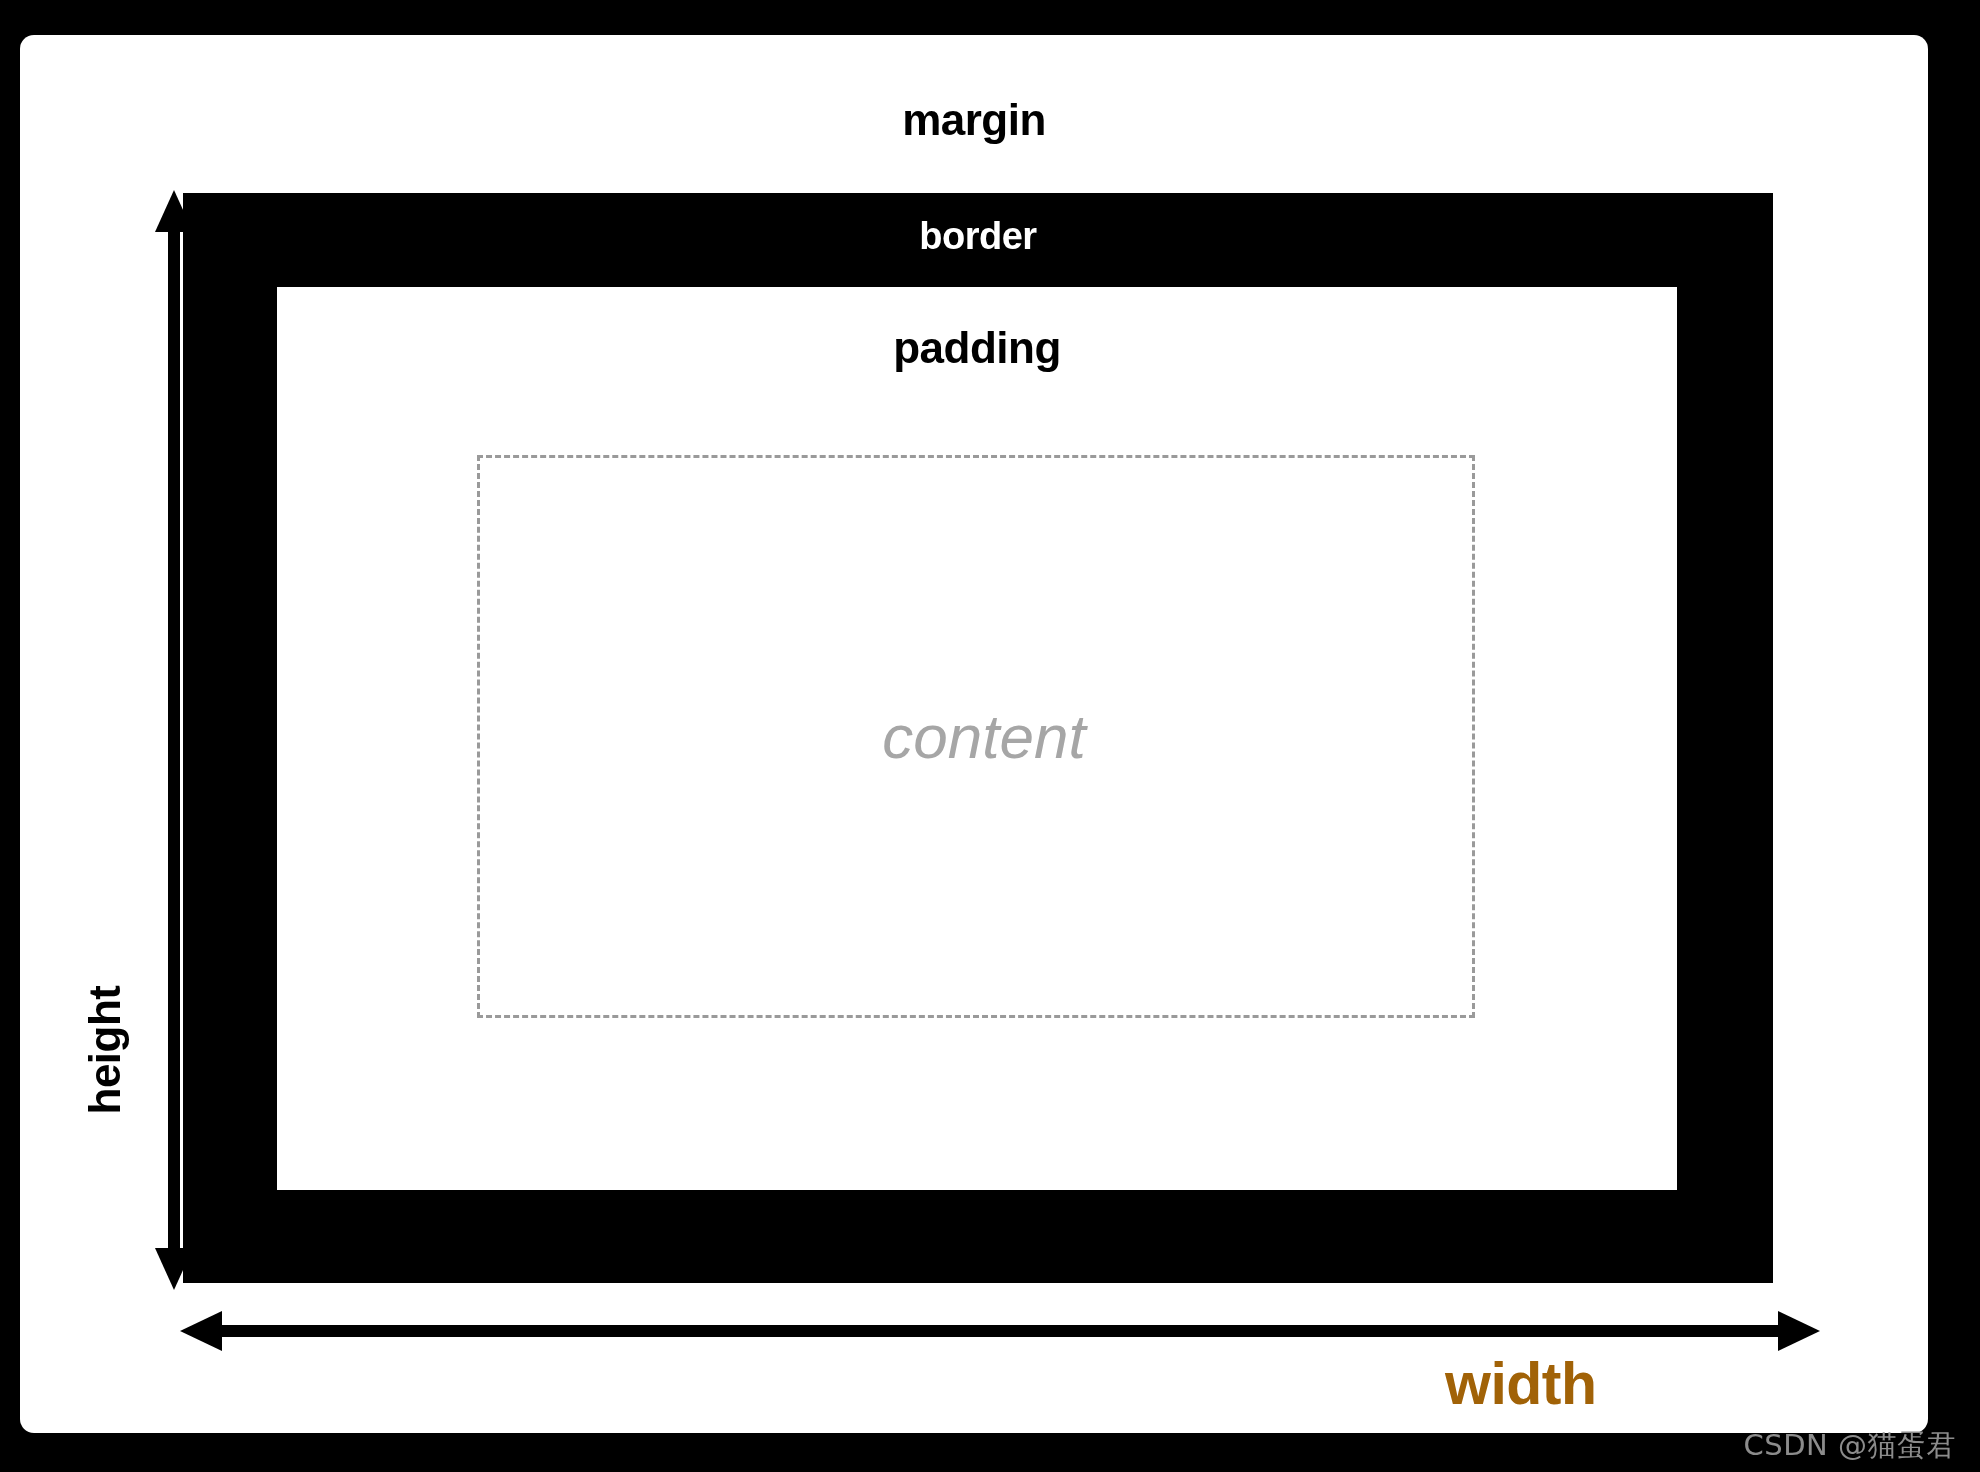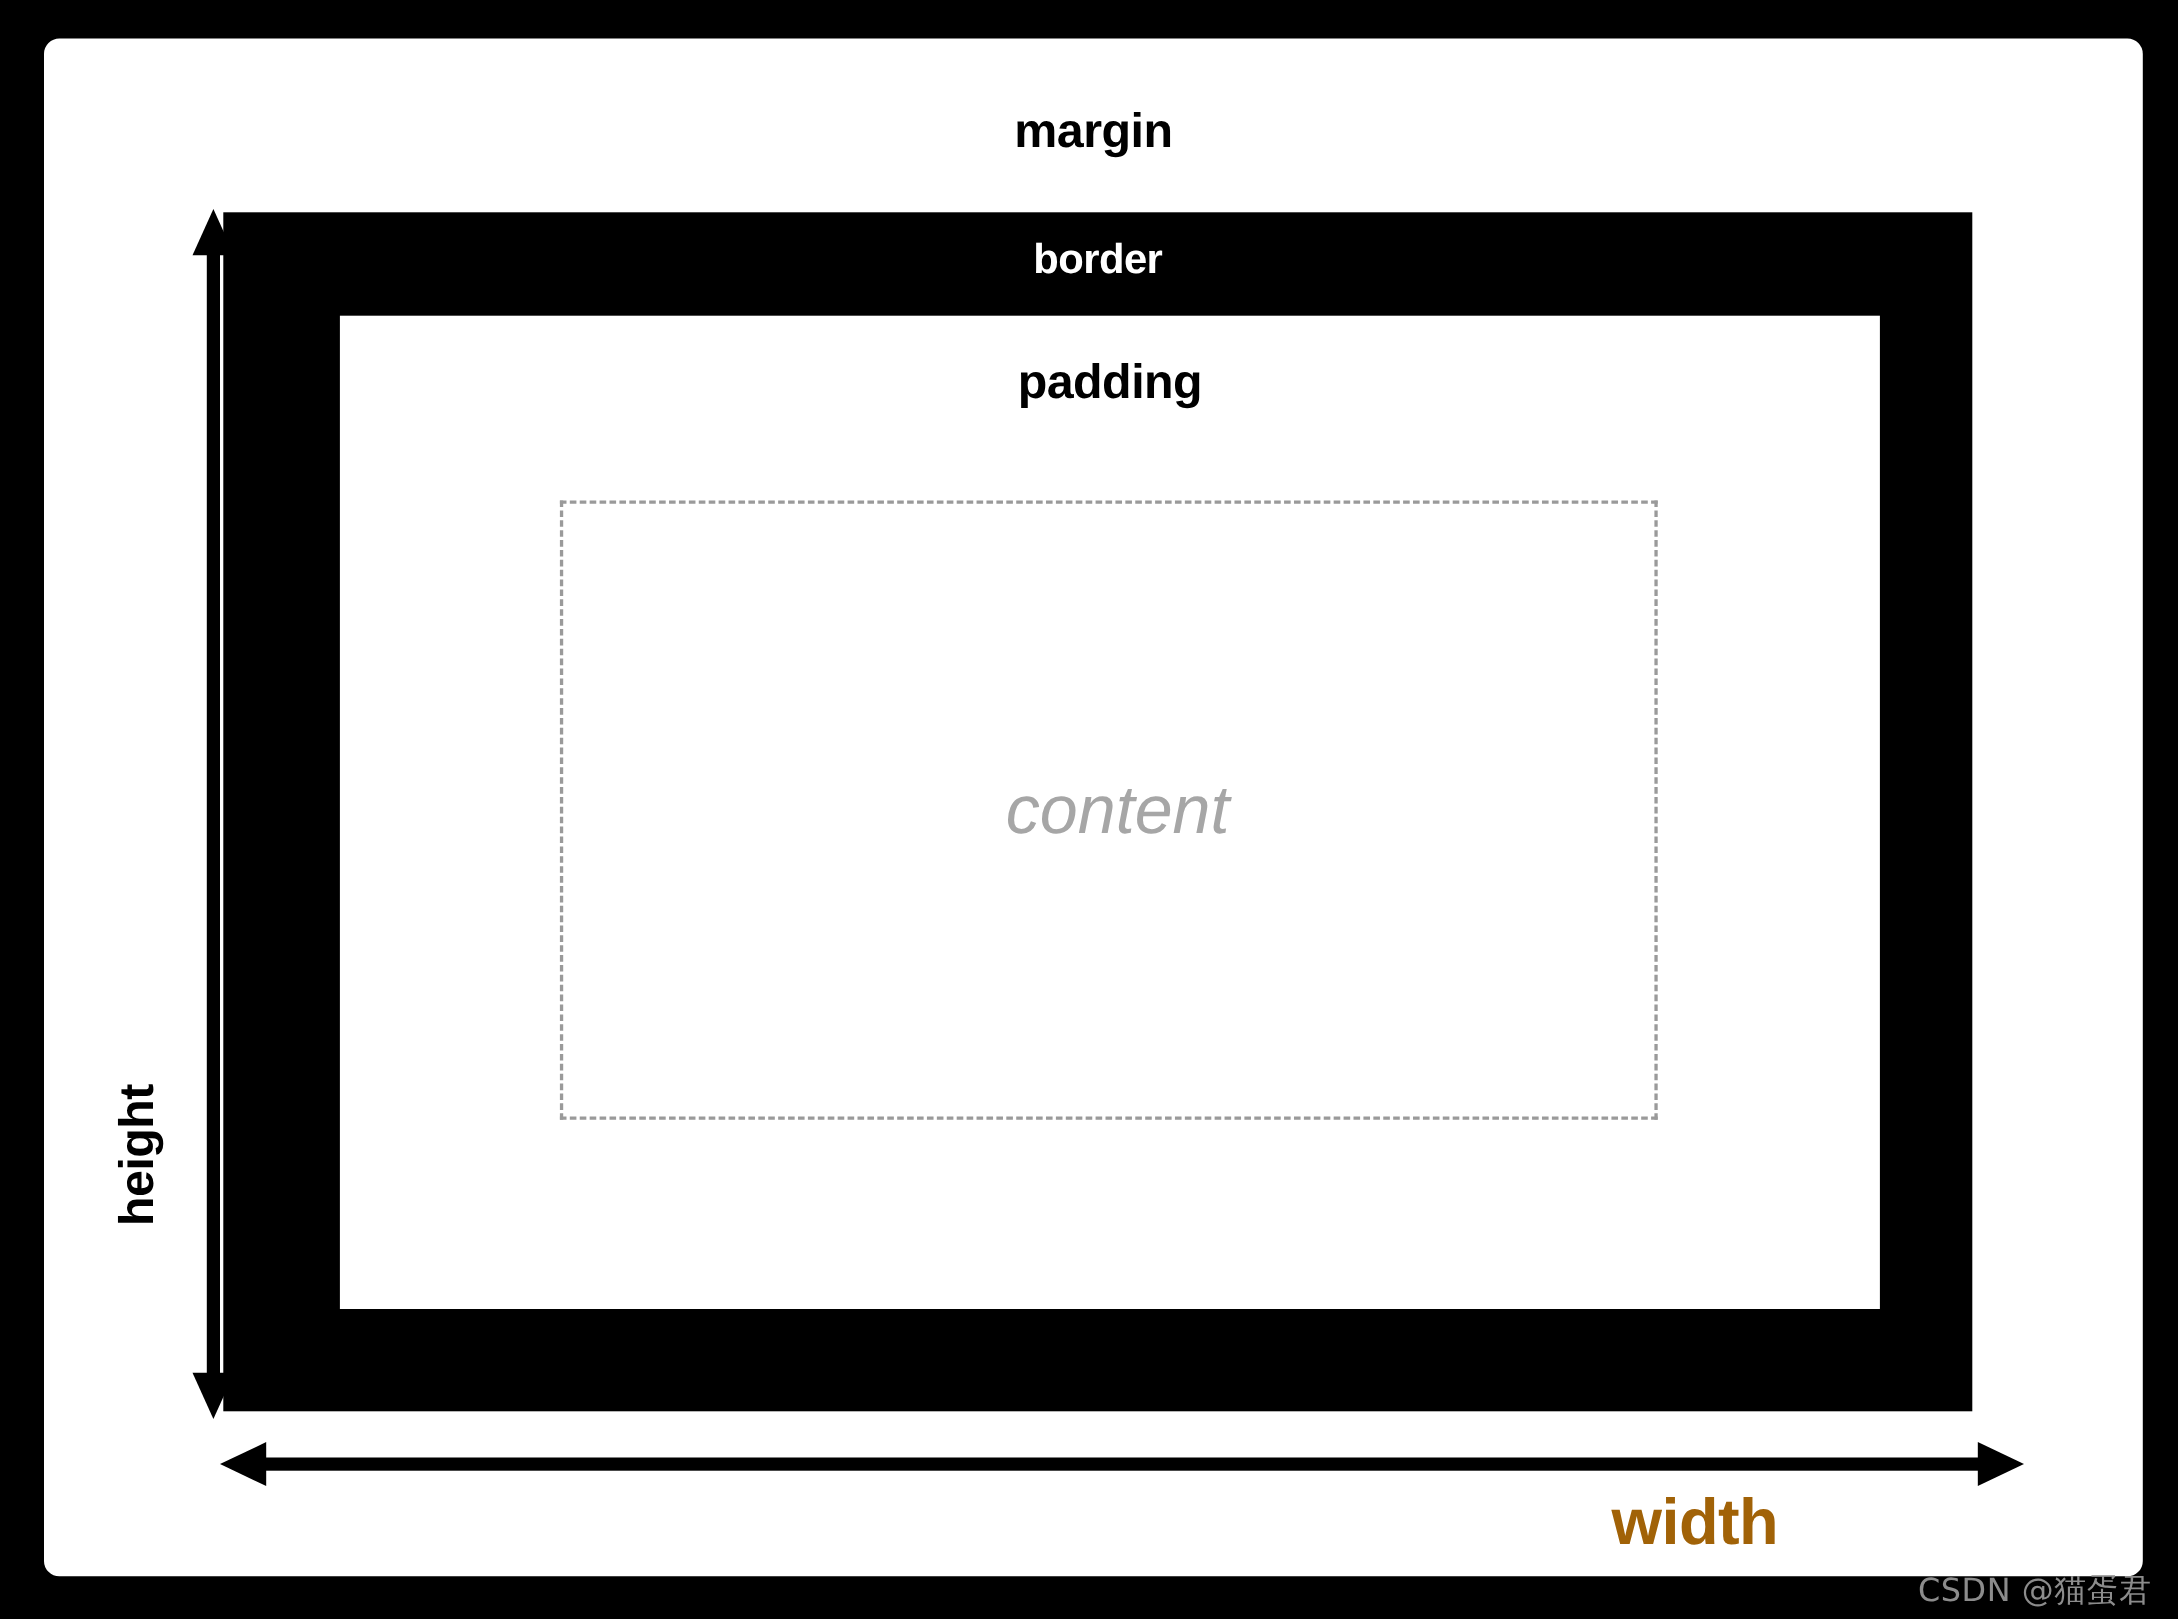--- a/index.html
+++ b/index.html
@@ -19,21 +19,21 @@
   #stage {
     position: relative;
     width: 1980px;
     height: 1472px;
     background: #000000;
   }
 
   
   #card {
     position: absolute;
-    left: 40px;
+    left: 20px;
     top: 35px;
     width: 1908px;
     height: 1398px;
     background: #ffffff;
     border-radius: 14px;
     overflow: hidden;
   }
 
   
   .label-margin {
@@ -70,21 +70,20 @@
   }
 
   
   #padding-box {
     position: absolute;
     left: 94px;           
     top: 94px;            
     width: 1400px;        
     height: 903px;        
     background: #ffffff;
-    margin-left: 12px;
   }
   .label-padding {
     position: absolute;
     left: 0;
     top: 36px;
     width: 1400px;
     text-align: center;
     font-size: 44px;
     font-weight: bold;
     color: #000000;

